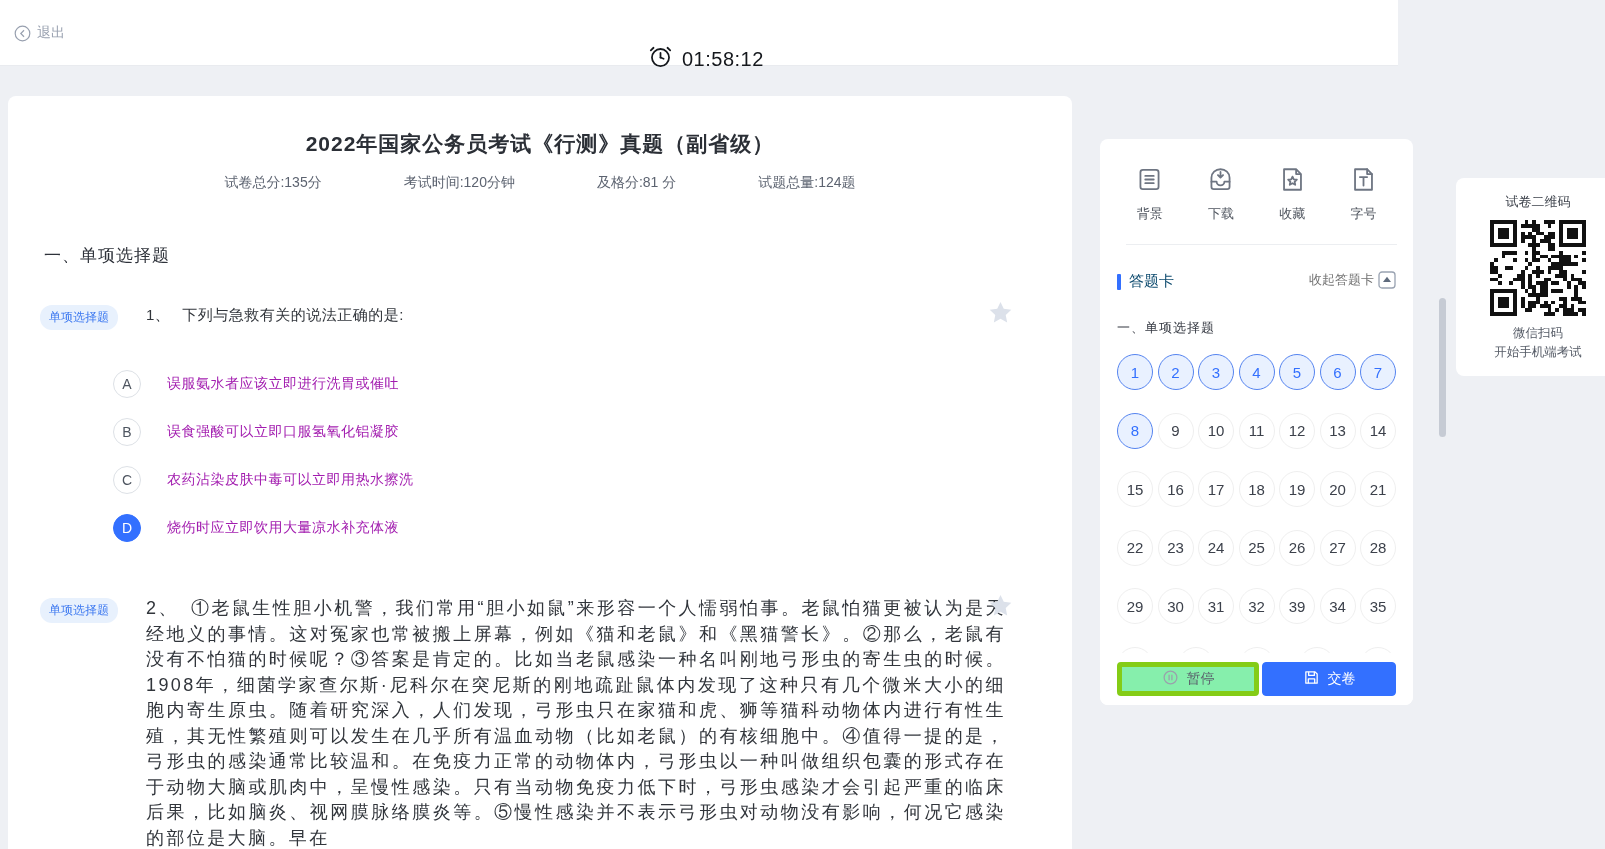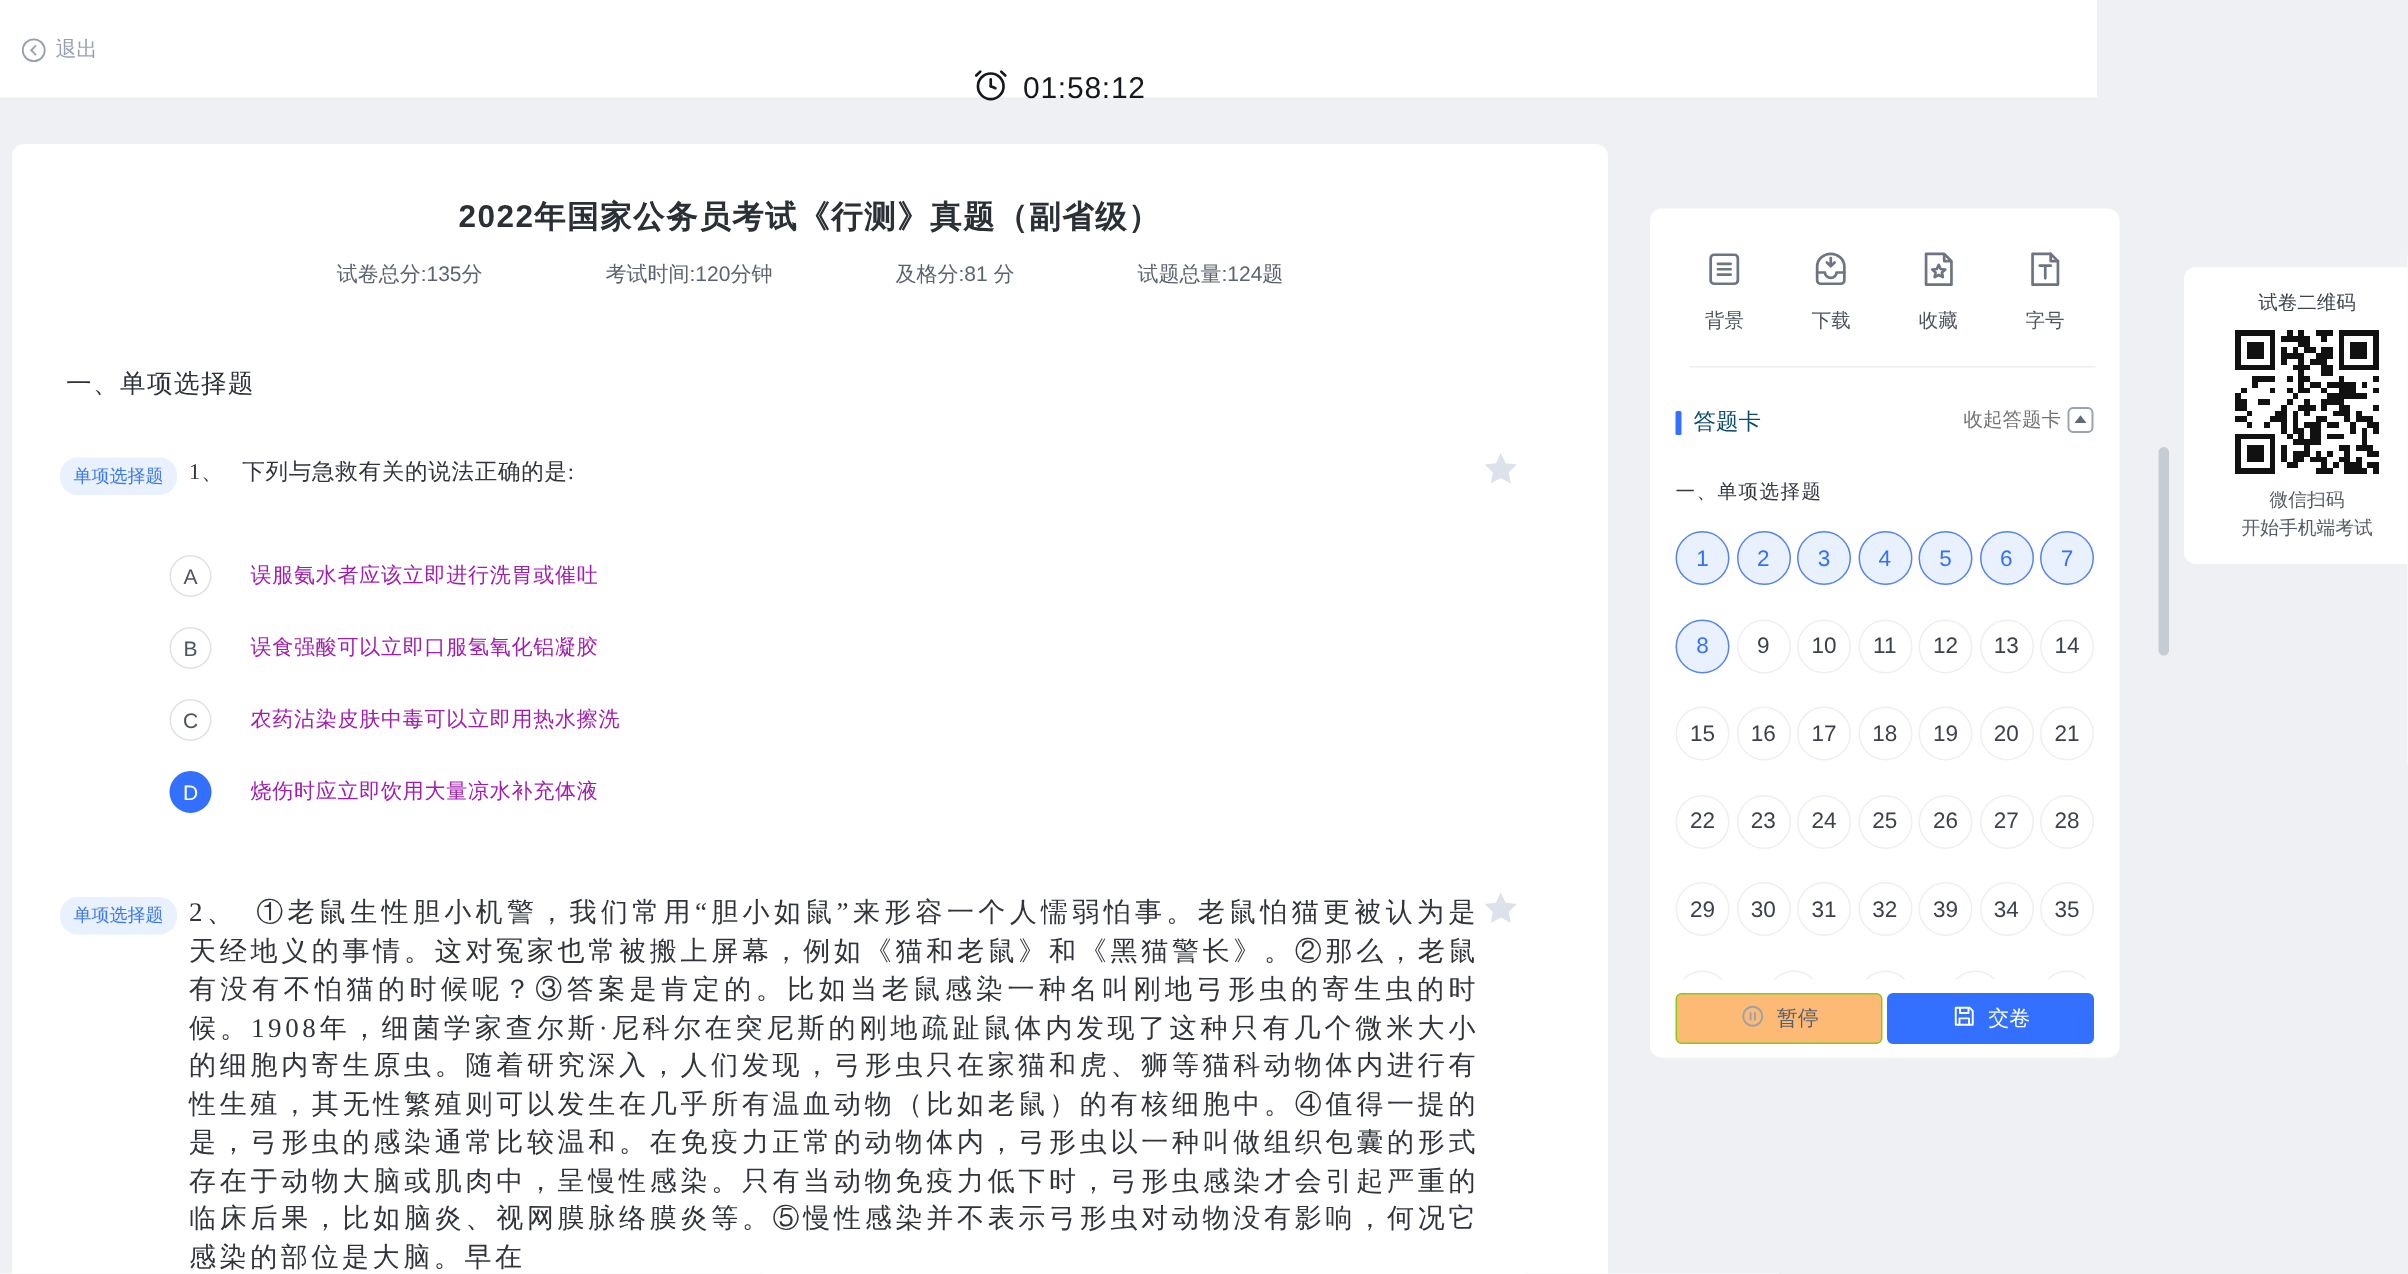--- a/index.html
+++ b/index.html
@@ -31,21 +31,21 @@
     position:absolute; left:8px; top:96px; width:1064px; height:790px;
     background:#fff; border-radius:8px; padding:34px 28px 0 28px;
   }
   .paper-title { text-align:center; font-size:21px; font-weight:600; color:#2b2f36; letter-spacing:1px; }
   .paper-meta {
     margin-top:16px; display:flex; justify-content:center; gap:82px;
     font-size:14px; color:#5c6370;
   }
   .section-title { margin-top:52px; margin-left:8px; font-size:17px; color:#2e323a; font-weight:500; letter-spacing:1px; }
   .question { position:relative; margin-top:36px; }
-  .q-head { display:flex; align-items:flex-start; gap:8px; margin-left:4px;font-family:Liberation Serif, serif; }
+  .q-head { display:flex; align-items:flex-start; gap:28px; margin-left:4px; }
   .q-badge {
     flex:0 0 auto; margin-top:2px;
     background:#e8f1fd; color:#3c78f0; font-size:12px;
     padding:4px 9px; border-radius:12px; white-space:nowrap;
   }
   .q-text { font-size:15px; color:#31353b; line-height:24px; letter-spacing:0.5px; }
   .q-text .qnum { margin-right:12px; }
   .q-text-large {
     font-size:18px; line-height:25.5px; letter-spacing:2.4px;
     width:860px; color:#31353b; text-align:justify;
@@ -89,21 +89,21 @@
     display:flex; align-items:center; justify-content:center;
     font-size:15px; color:#3c414b; cursor:pointer;
     margin-bottom:22.5px;
   }
   .num-cell.answered { background:#e9f1ff; border-color:#5584f0; color:#3370ff; }
   .side-footer {
     position:absolute; left:0; right:0; bottom:0; height:52px;
     background:#fff; display:flex; align-items:center; gap:3px; padding:0 17px;
   }
   .btn { flex:1; height:34px; border-radius:4px; display:flex; align-items:center; justify-content:center; gap:8px; font-size:14px; cursor:pointer; }
-  .btn-pause { background:#fdba74; border:1px solid #84cc16; color:#595f6b; }
+  .btn-pause { background:#86efac; border:5px solid #84cc16; color:#595f6b; }
   .btn-submit { background:#3370ff; border:1px solid #3370ff; color:#ffffff; }
   
   .scroll-thumb {
     position:absolute; left:1439px; top:298px; width:7px; height:139px;
     background:#c6cbd4; border-radius:4px;
   }
   
   .qr-card {
     position:absolute; left:1456px; top:178px; width:164px; height:198px;
     background:#fff; border-radius:8px; padding-top:15px; text-align:center;

